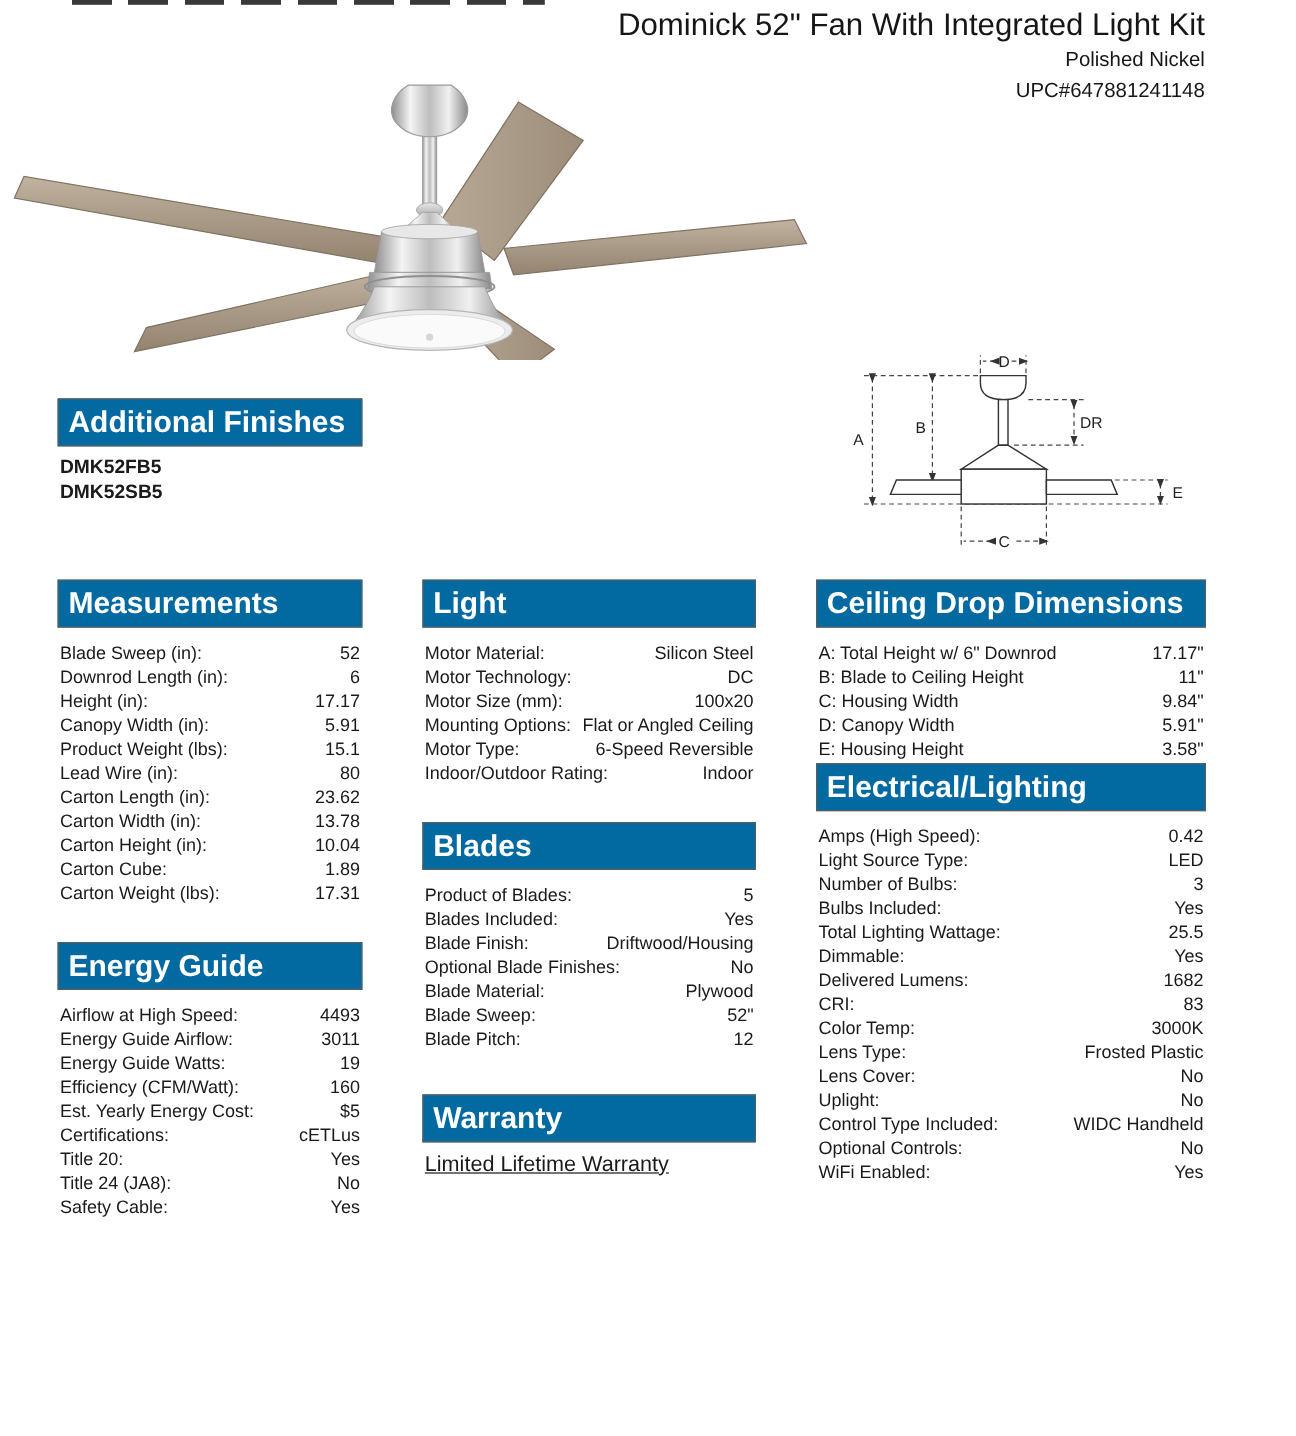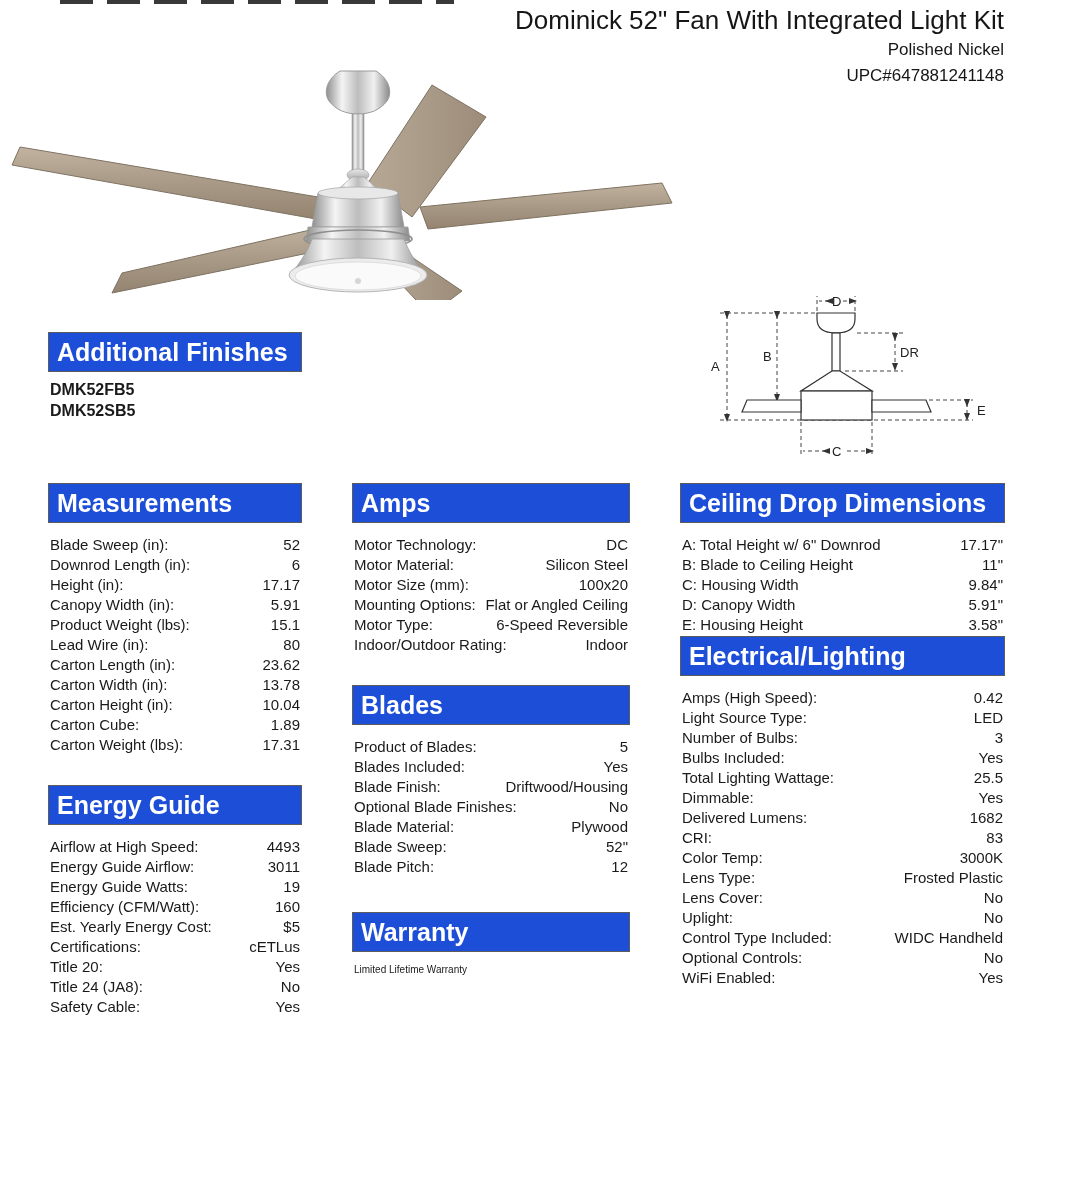--- a/index.html
+++ b/index.html
@@ -14,31 +14,31 @@
     opacity:.85;
   }
   
   .title-block{position:absolute;top:4px;right:76px;text-align:right;}
   .title-main{font-size:26px;line-height:32px;color:#161616;}
   .title-finish{font-size:17px;line-height:28px;color:#161616;}
   .title-upc{font-size:17px;line-height:24px;color:#161616;}
   
   .section{position:absolute;}
   .section-header{
-    background:#1d4ed8;border:1px solid #5c5c5c;color:#ffffff;
+    background:#0369a1;border:1px solid #5c5c5c;color:#ffffff;
     font-weight:bold;font-size:25px;line-height:30px;padding:4px 8px 4px 8px;
     letter-spacing:0;box-sizing:border-box;height:40px;
   }
   .rows{margin-top:12px;}
   .spec-row{display:flex;justify-content:space-between;font-size:15px;line-height:20px;padding:0 2px;}
   .spec-row .lbl{white-space:nowrap;}
   .spec-row .val{white-space:nowrap;text-align:right;}
   .finish-items{margin-top:7px;}
   .finish-item{font-weight:bold;font-size:16px;line-height:21px;padding-left:2px;}
-  .warranty-text{font-size:10px;line-height:20px;margin-top:8px;padding-left:2px;}
+  .warranty-text{font-size:18px;line-height:20px;margin-top:8px;padding-left:2px;text-decoration:underline;}
   
   #additional-finishes{left:48px;top:332px;width:254px;}
   #measurements{left:48px;top:483px;width:254px;}
   #energy-guide{left:48px;top:785px;width:254px;}
   #motor{left:352px;top:483px;width:278px;}
   #blades{left:352px;top:685px;width:278px;}
   #warranty{left:352px;top:912px;width:278px;}
   #ceiling-drop{left:680px;top:483px;width:325px;}
   #electrical{left:680px;top:636px;width:325px;}
   
@@ -249,29 +249,29 @@
         <span class="val">No</span>
       </div>
       <div class="spec-row">
         <span class="lbl">Safety Cable:</span>
         <span class="val">Yes</span>
       </div>
     </div>
 </div>
 
 <div class="section" id="motor">
-  <div class="section-header">Amps</div>
-  <div class="rows">
+  <div class="section-header">Light</div>
+  <div class="rows">
+      <div class="spec-row">
+        <span class="lbl">Motor Material:</span>
+        <span class="val">Silicon Steel</span>
+      </div>
       <div class="spec-row">
         <span class="lbl">Motor Technology:</span>
         <span class="val">DC</span>
-      </div>
-      <div class="spec-row">
-        <span class="lbl">Motor Material:</span>
-        <span class="val">Silicon Steel</span>
       </div>
       <div class="spec-row">
         <span class="lbl">Motor Size (mm):</span>
         <span class="val">100x20</span>
       </div>
       <div class="spec-row">
         <span class="lbl">Mounting Options:</span>
         <span class="val">Flat or Angled Ceiling</span>
       </div>
       <div class="spec-row">

